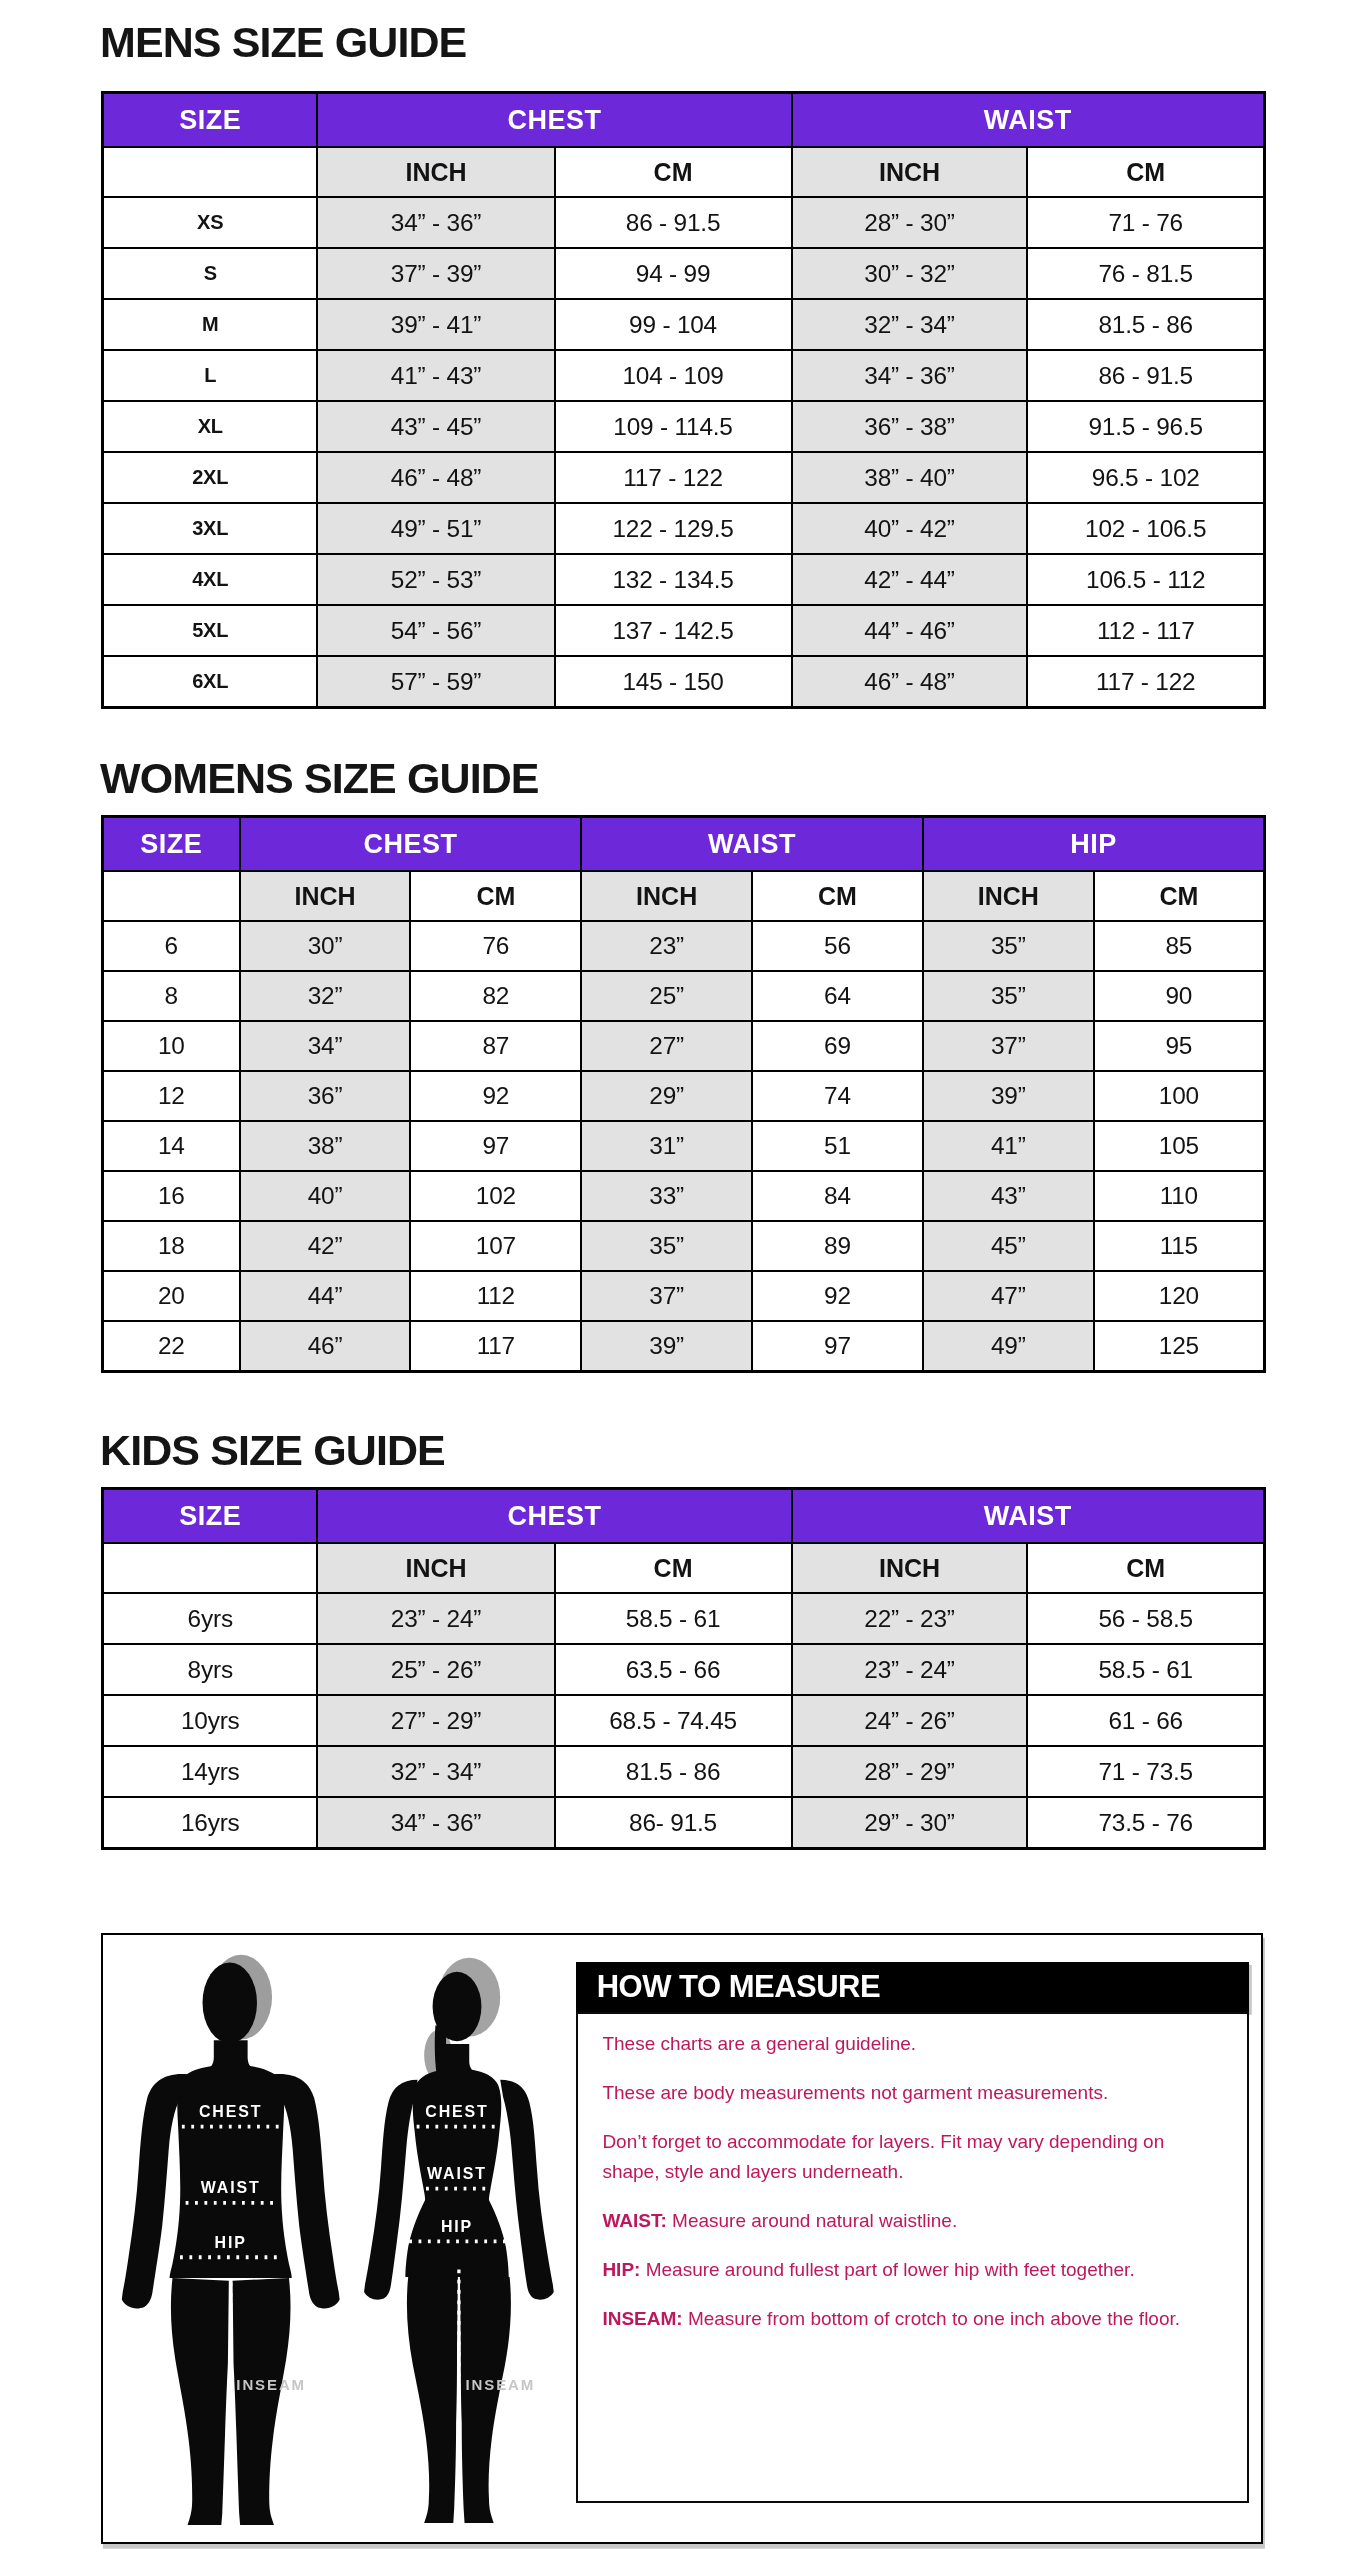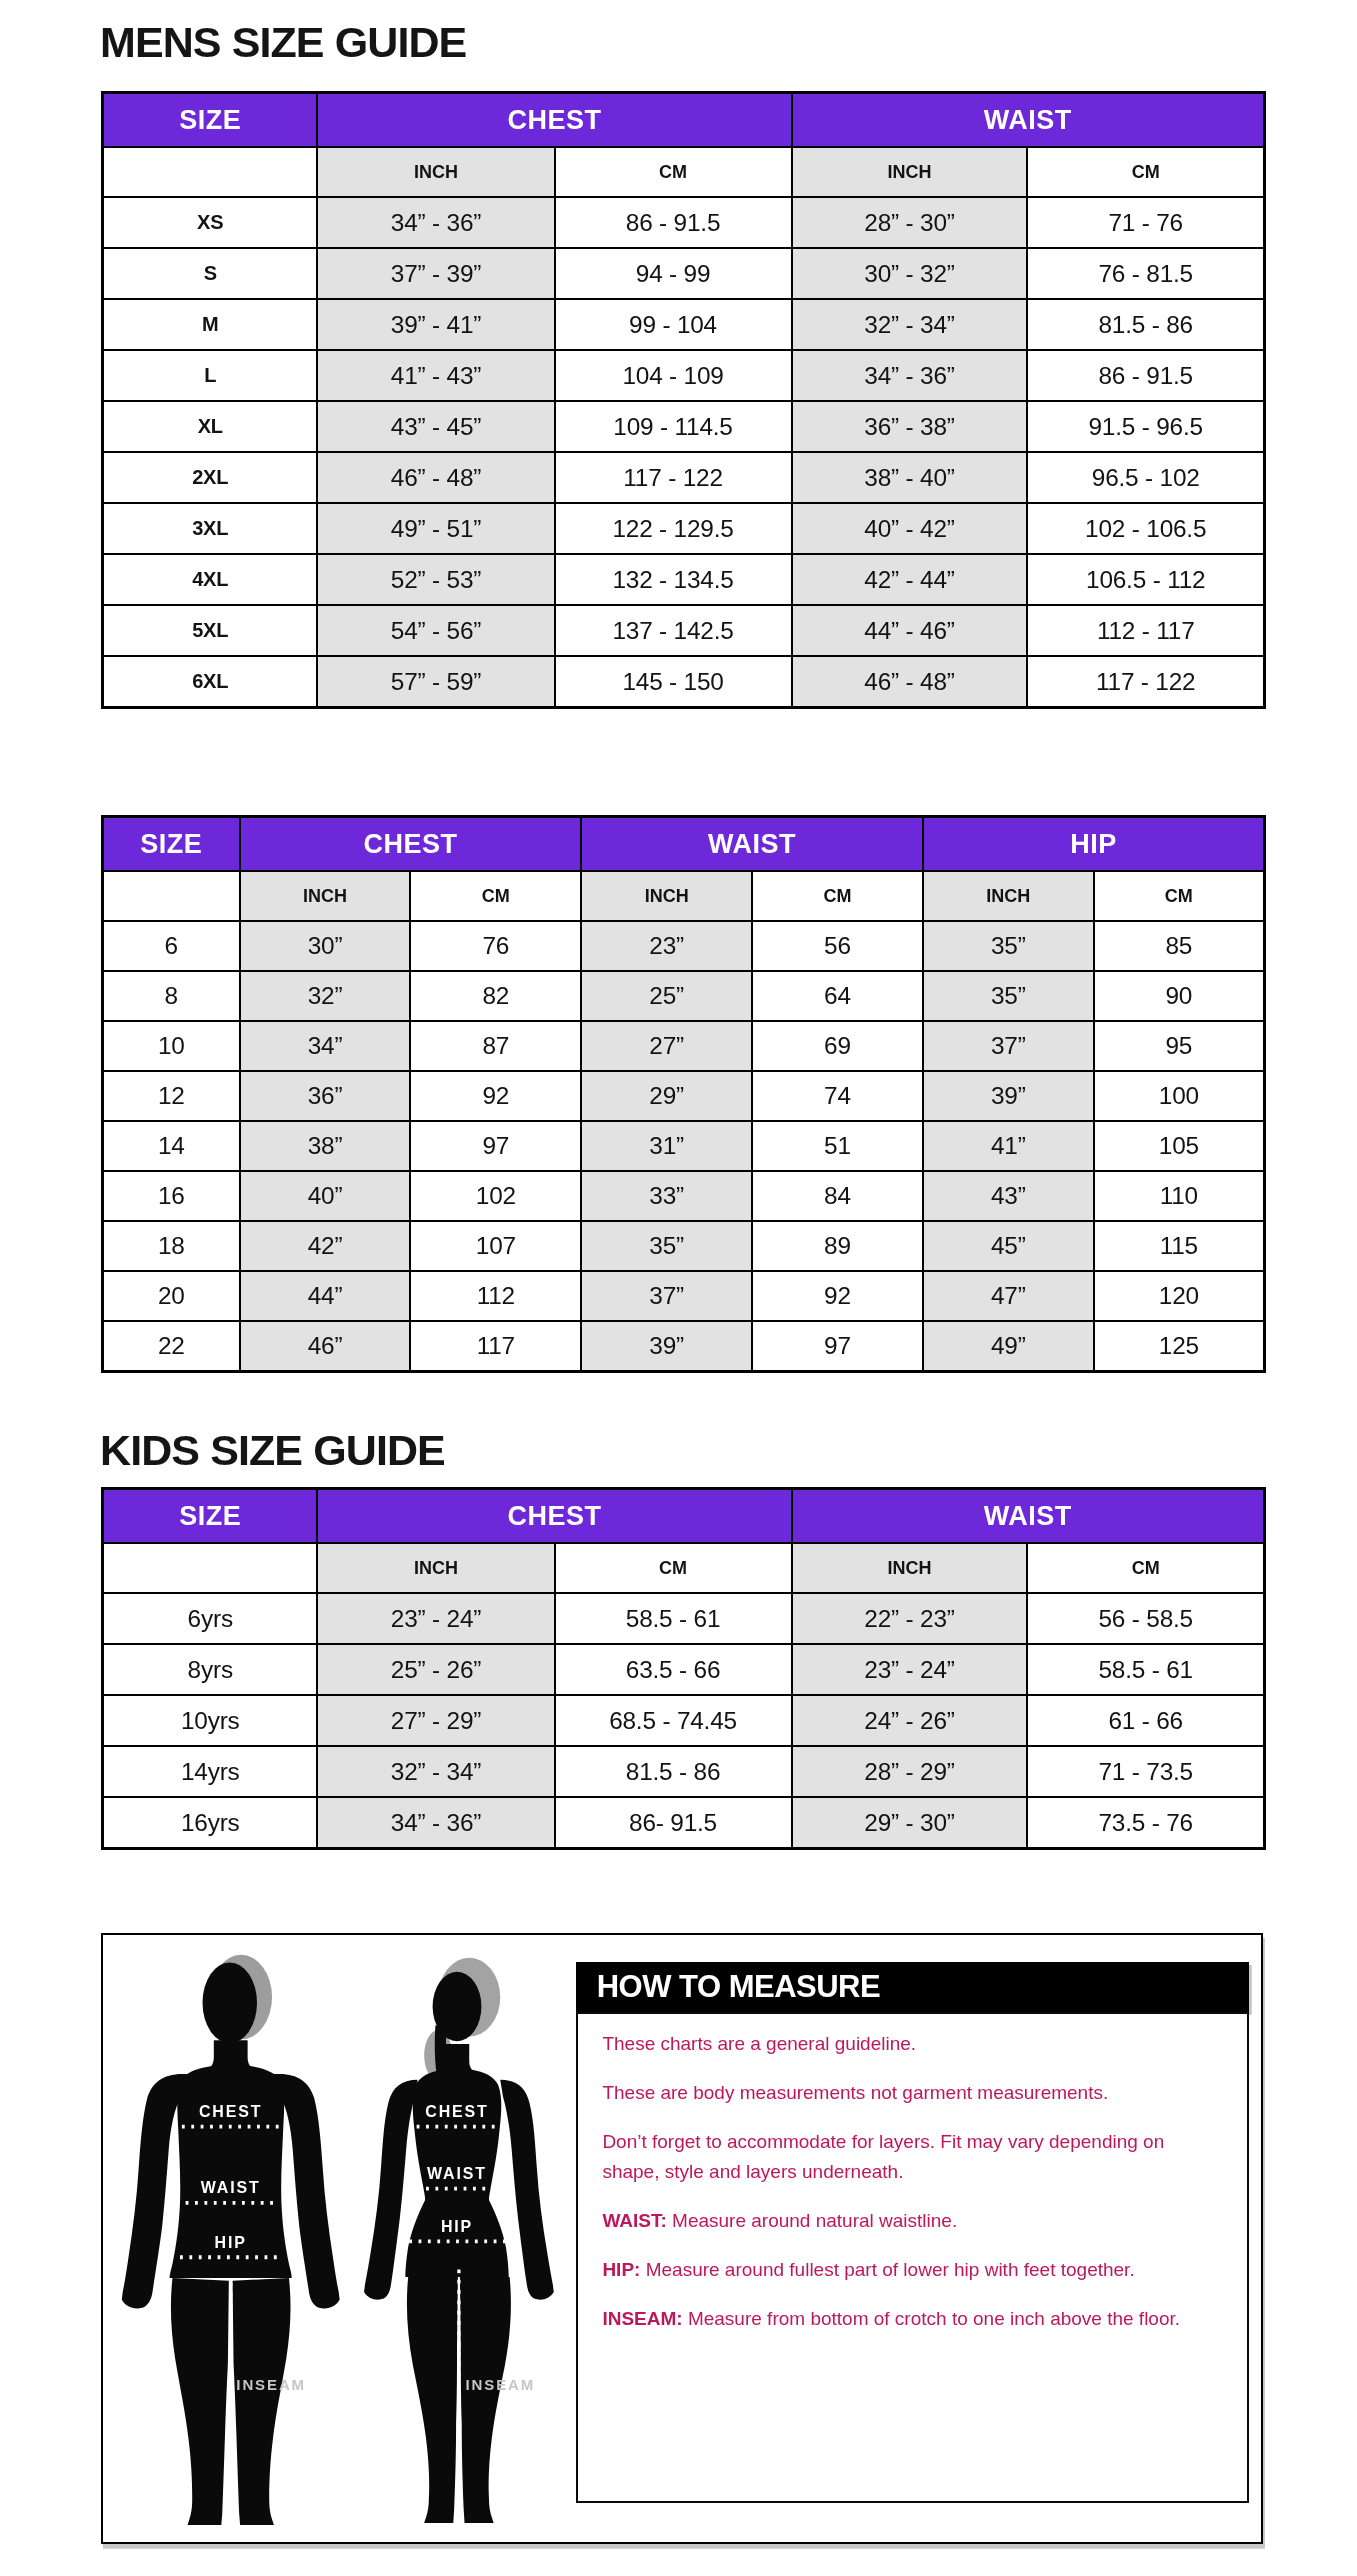--- a/index.html
+++ b/index.html
@@ -6,21 +6,21 @@
   .page{position:relative;width:1357px;height:2576px;background:#fff;overflow:hidden;
         font-family:"Liberation Sans","DejaVu Sans",sans-serif;color:#111;}
   .sec-title{position:absolute;left:100px;margin:0;font-size:43px;font-weight:800;
              letter-spacing:-0.9px;color:#151515;white-space:nowrap;}
   .size-table{position:absolute;left:101px;width:1165px;border-collapse:collapse;
               table-layout:fixed;background:#fff;border:3.8px solid #000;}
   .size-table th,.size-table td{border:2.8px solid #000;text-align:center;vertical-align:middle;
               padding:0;overflow:hidden;}
   .group-row th{background:#6d28d9;color:#fff;height:52px;font-size:27px;font-weight:bold;
               letter-spacing:0.5px;border-color:#000;}
-  .unit-row th{height:48px;font-size:18px;font-weight:bold;background:#fff;color:#131313;}
+  .unit-row th{height:48px;font-size:25px;font-weight:bold;background:#fff;color:#131313;}
   .size-table th.shaded,.size-table td.shaded{background:#e2e2e2;}
   .size-table td{height:49px;font-size:24.4px;color:#131313;letter-spacing:-0.2px;}
   .t-womens td{height:48px;}
   .t-kids td{height:49px;}
   td.size-cell.bold{font-weight:bold;font-size:20px;}
   .measure-box{position:absolute;left:101px;top:1933px;width:1162px;height:611px;
               border:2.8px solid #000;box-sizing:border-box;background:#fff;
               box-shadow:1.9px 4.7px 0 #c6c6c6;}
   .figures{position:absolute;left:0;top:0;}
   .figures text{font-family:"Liberation Sans","DejaVu Sans",sans-serif;font-weight:bold;
@@ -132,20 +132,21 @@
         <tr>
           <td class="size-cell bold">6XL</td>
           <td class="shaded">57” - 59”</td>
           <td class="">145 - 150</td>
           <td class="shaded">46” - 48”</td>
           <td class="">117 - 122</td>
         </tr>
       </tbody>
     </table>
 
+  <h1 class="sec-title" style="top:754px">WOMENS SIZE GUIDE</h1>
   <table class="size-table t-womens" style="top:815px">
       <colgroup>
         <col style="width: 11.8%;">
         <col style="width: 14.7%;">
         <col style="width: 14.7%;">
         <col style="width: 14.7%;">
         <col style="width: 14.7%;">
         <col style="width: 14.7%;">
         <col style="width: 14.7%;">
       </colgroup>

